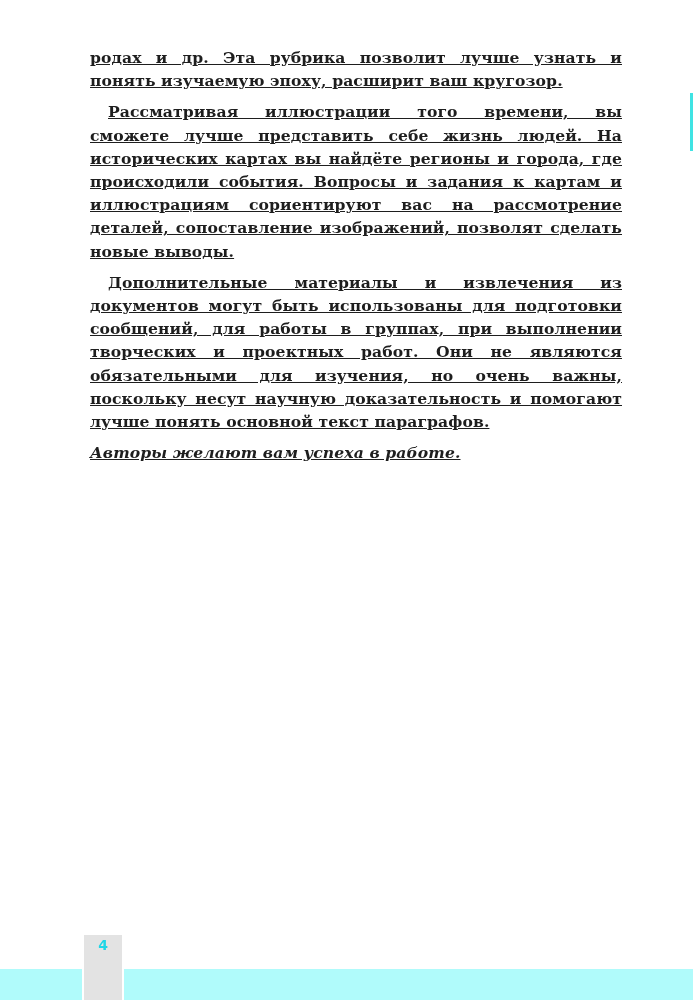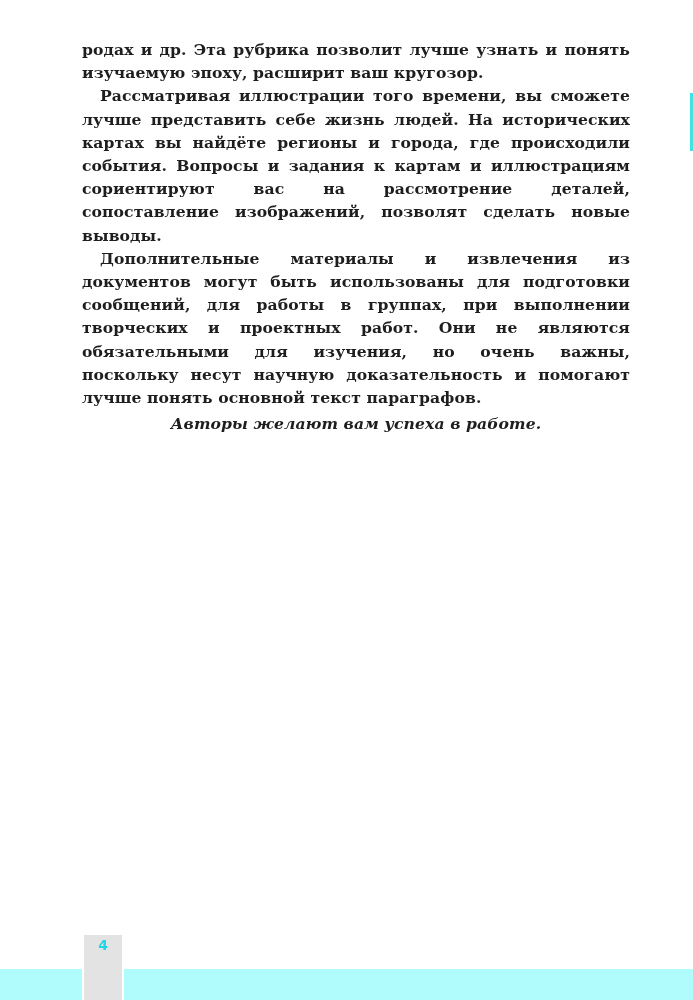--- a/index.html
+++ b/index.html
@@ -3,23 +3,23 @@
 <meta charset="utf-8">
 <style>
   html, body { margin: 0; padding: 0; }
   body { width: 693px; height: 1000px; background: #ffffff; position: relative; overflow: hidden; }
   .page-text {
     position: absolute; left: 82px; top: 38px; width: 548px;
     font-family: "DejaVu Serif", "Liberation Serif", serif;
     font-size: 15.6px; line-height: 23.2px; color: #1e1e1e;
     text-align: justify; font-weight: bold; letter-spacing: 0.1px;
   }
-  .page-text p { margin: 0; text-indent: 0; }
+  .page-text p { margin: 8px; text-indent: 0; text-decoration: underline; }
   .page-text p.indent { text-indent: 18px; }
-  .page-text p.sig { text-align: center; font-style: italic; margin-top: 3px; }
+  .page-text p.sig { text-align: left; font-style: italic; margin-top: 3px; }
   .side-marker { position: absolute; left: 690px; top: 93px; width: 3px; height: 58px; background: #3fe3e3; }
   .bottom-band { position: absolute; left: 0; top: 969px; width: 693px; height: 31px; background: #b0fbfb; }
   .page-tab { position: absolute; left: 82px; top: 935px; width: 38px; height: 65px; background: #e3e3e3; border-left: 2px solid #fff; border-right: 2px solid #fff; }
   .page-number { position: absolute; left: 0; top: 2px; width: 38px; text-align: center;
     font-family: "DejaVu Sans", sans-serif; font-weight: bold; font-size: 14px; color: #1fd6e6; }
 </style>
 </head>
 <body>
 
 <div class="page-text">

